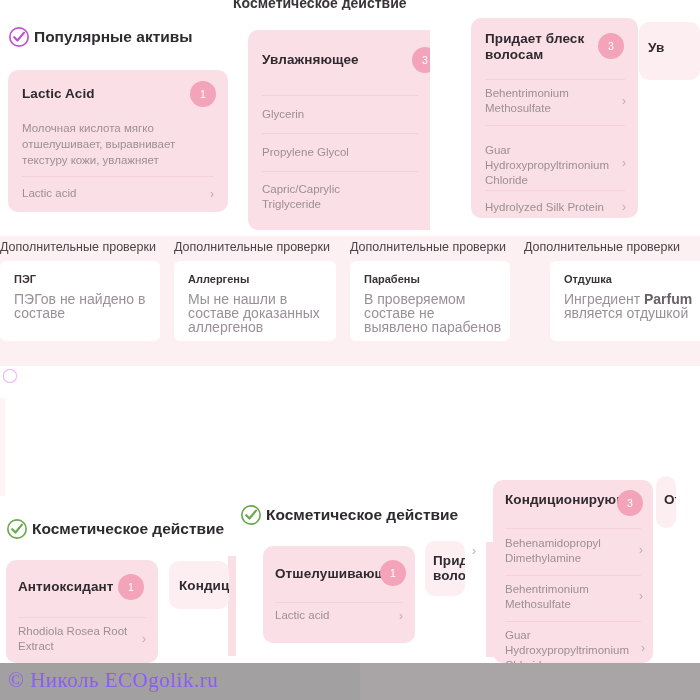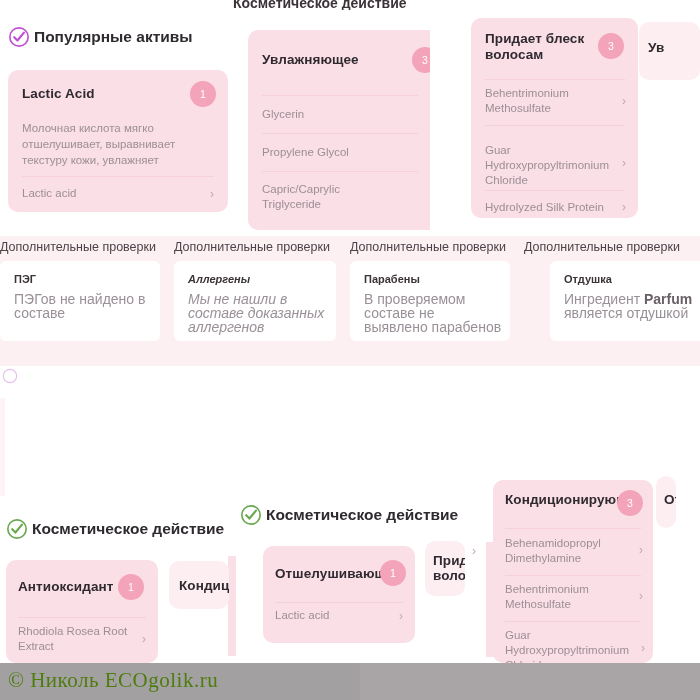--- a/index.html
+++ b/index.html
@@ -61,21 +61,21 @@
   .check-card .ct{position:absolute;top:12px;left:14px;font-size:11px;font-weight:700;color:#3a3338;}
   .check-card .cb{position:absolute;top:31px;left:14px;right:8px;font-size:14px;color:#9a9098;line-height:14px;}
   .check-card .cb b{font-weight:700;color:#6a6068;}
 
   
   .wm-band{position:absolute;left:0;top:663px;width:700px;height:37px;background:#a9a5a6;}
   .wm-band.dark{background:#9e9a9b;}
   .wm{
     position:absolute;left:8px;top:668px;
     font-family:"Liberation Serif","DejaVu Serif",serif;
-    font-size:21px;color:#4d7c0f;letter-spacing:.5px;white-space:nowrap;
+    font-size:21px;color:#8b5cf6;letter-spacing:.5px;white-space:nowrap;
   }
   .topcut{
     position:absolute;left:233px;top:-5px;
     font-size:14px;font-weight:700;color:#3a3338;white-space:nowrap;
   }
   .ghost{position:absolute;opacity:.35;}
 </style>
 </head>
 <body>
 
@@ -152,21 +152,21 @@
     <div class="check-col" style="left:0;width:160px;">
       <div class="hdr">Дополнительные проверки</div>
       <div class="check-card" style="left:0;width:160px;height:80px;">
         <div class="ct">ПЭГ</div>
         <div class="cb">ПЭГов не найдено в составе</div>
       </div>
     </div>
 
     <div class="check-col" style="left:174px;width:162px;">
       <div class="hdr">Дополнительные проверки</div>
-      <div class="check-card" style="left:0;width:162px;height:80px;font-style:italic;">
+      <div class="check-card" style="left:0;width:162px;height:80px;">
         <div class="ct">Аллергены</div>
         <div class="cb">Мы не нашли в составе доказанных аллергенов</div>
       </div>
     </div>
 
     <div class="check-col" style="left:350px;width:160px;">
       <div class="hdr">Дополнительные проверки</div>
       <div class="check-card" style="left:0;width:160px;height:80px;">
         <div class="ct">Парабены</div>
         <div class="cb">В проверяемом составе не выявлено парабенов</div>

